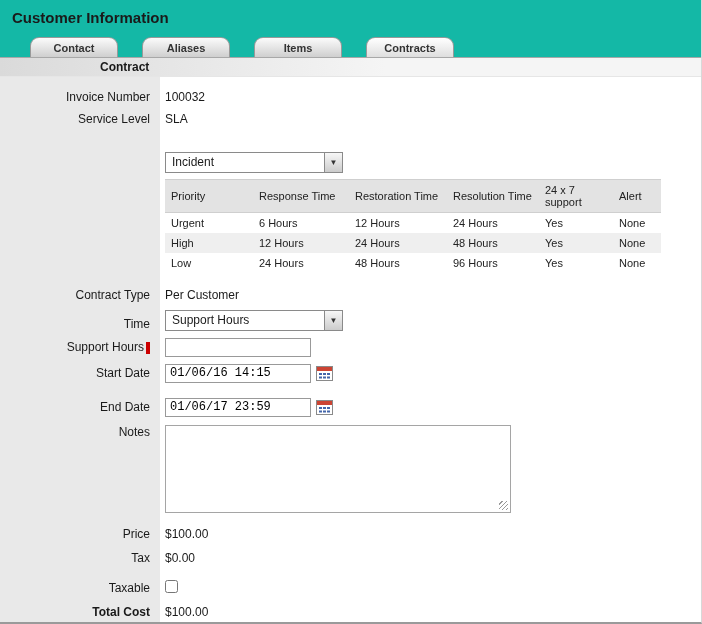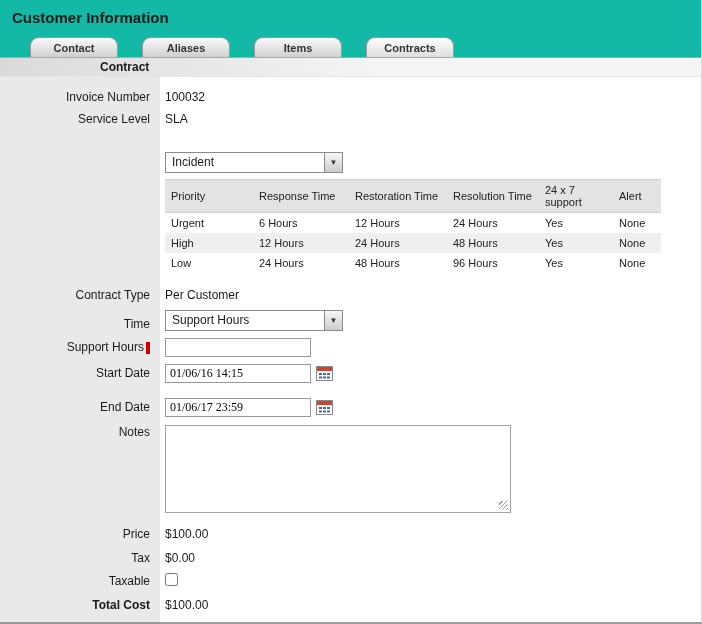--- a/index.html
+++ b/index.html
@@ -52,21 +52,21 @@
     color:#1a1a1a;
   }
   .lbl.bold { font-weight:bold; }
   .val { padding-left:5px; }
   .req {
     display:inline-block; width:4px; height:12px;
     vertical-align:middle; margin-left:2px;
   }
   .tinput {
     width:146px; height:19px; border:1px solid #999;
-    font-family:Liberation Serif, serif; font-size:12px;
+    font-family:Liberation Mono, monospace; font-size:12px;
     padding:1px 4px; background:#fff;
   }
   .sel {
     display:inline-flex; width:178px; height:21px;
     border:1px solid #8a8a8a; background:#fff; align-items:stretch;
     cursor:pointer;
   }
   .sel .sv { flex:1; padding:2px 6px; font-size:12px; white-space:nowrap; overflow:hidden; }
   .sel .sa {
     width:18px; background:linear-gradient(#f7f7f7,#cccccc);
@@ -261,21 +261,21 @@
       <div class="row" style="margin-top:8px;">
         <div class="lbl">Price</div>
         <div class="val">$100.00</div>
       </div>
 
       <div class="row" style="margin-top:4px;">
         <div class="lbl">Tax</div>
         <div class="val">$0.00</div>
       </div>
 
-      <div class="row" style="margin-top:3px;">
+      <div class="row" style="margin-top:10px;">
         <div class="lbl">Taxable</div>
         <div class="val">
           <input class="chk" type="checkbox" style="">
         </div>
       </div>
 
       <div class="row" style="margin-top:4px;">
         <div class="lbl bold">Total Cost</div>
         <div class="val">$100.00</div>
       </div>

